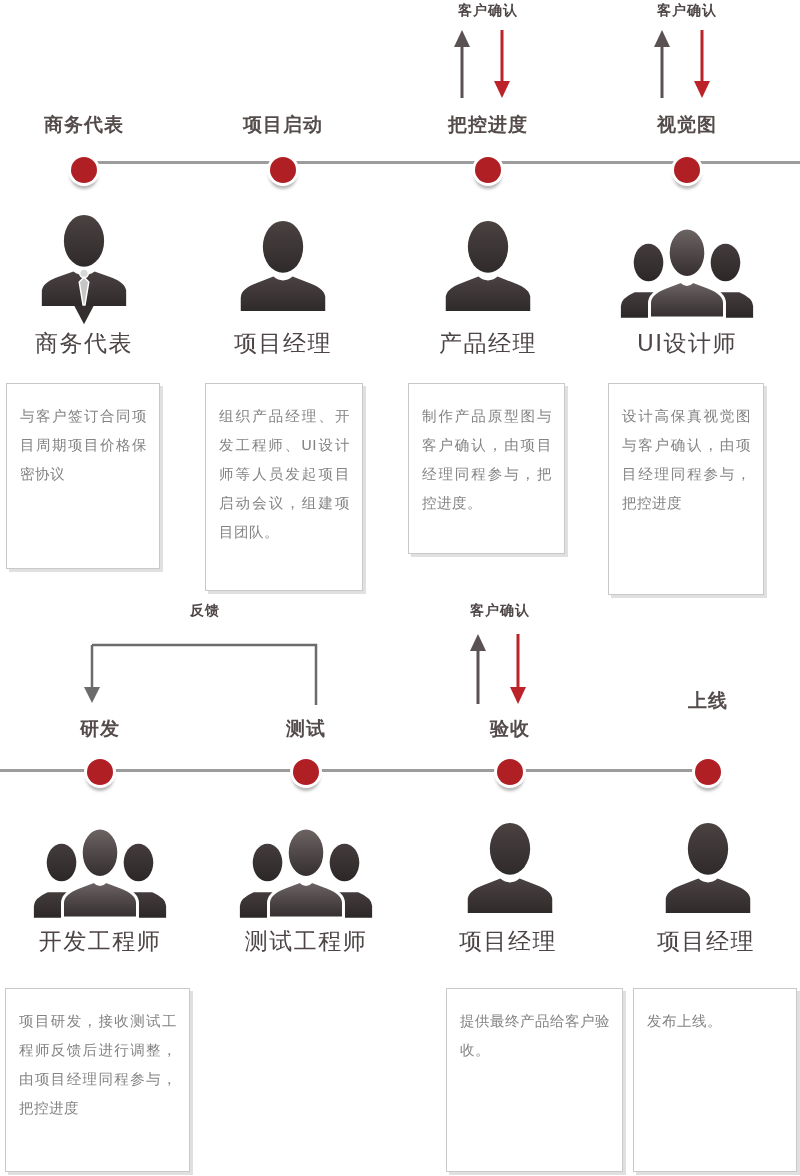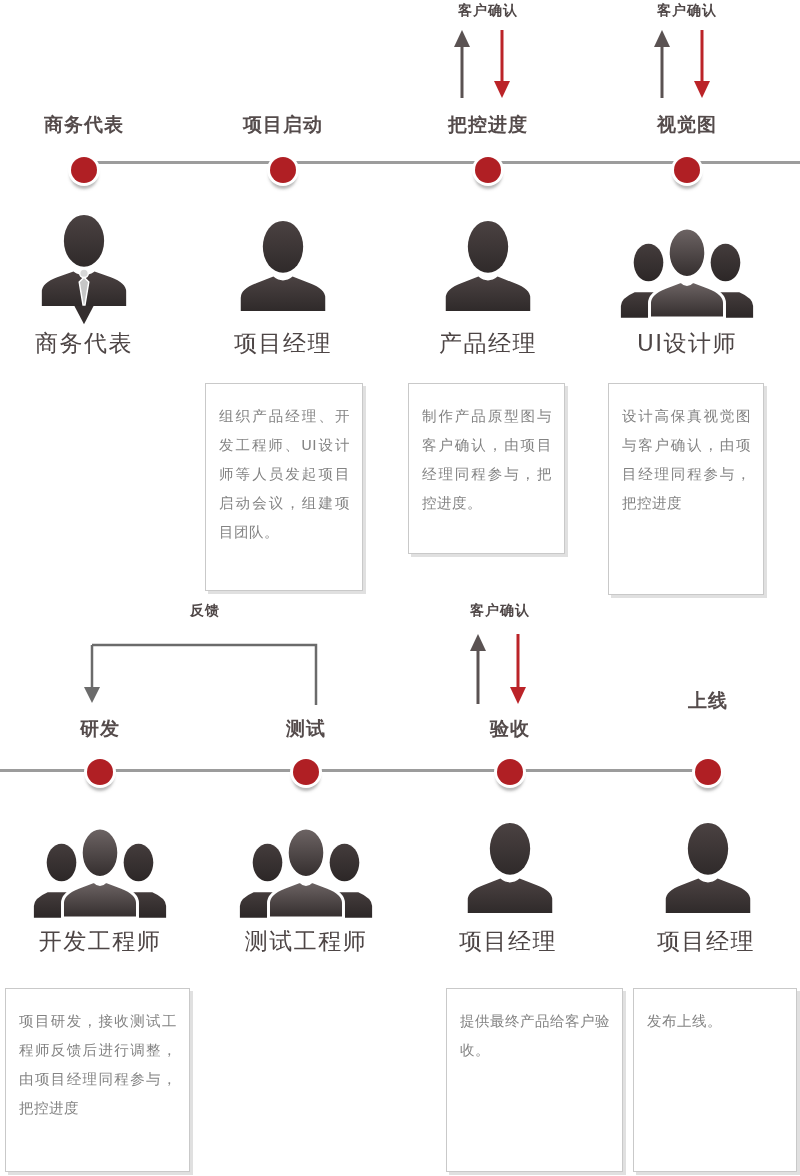--- a/index.html
+++ b/index.html
@@ -127,20 +127,21 @@
     </svg>
   <svg class="abs icon-svg" style="left:613px; top:222px" width="148" height="99" viewBox="0 0 150 100">
       <use href="#sym-group"></use>
     </svg>
 
   <div class="abs cx role-label" style="left:84px;  top:328px">商务代表</div>
   <div class="abs cx role-label" style="left:283px; top:328px">项目经理</div>
   <div class="abs cx role-label" style="left:488px; top:328px">产品经理</div>
   <div class="abs cx role-label" style="left:687px; top:328px">UI设计师</div>
 
+  <div class="abs desc-box" style="left:6px;   top:383px; width:154px; height:186px">与客户签订合同项目周期项目价格保密协议</div>
   <div class="abs desc-box" style="left:205px; top:383px; width:158px; height:208px">组织产品经理、开发工程师、UI设计师等人员发起项目启动会议，组建项目团队。</div>
   <div class="abs desc-box" style="left:408px; top:383px; width:157px; height:171px">制作产品原型图与客户确认，由项目经理同程参与，把控进度。</div>
   <div class="abs desc-box" style="left:608px; top:383px; width:156px; height:212px">设计高保真视觉图与客户确认，由项目经理同程参与，把控进度</div>
 
   <div class="abs cx feedback-label" style="left:205px; top:602px">反馈</div>
   <svg class="abs icon-svg" style="left:82px; top:641px" width="240" height="66">
     <path d="M10,4 L234,4 L234,64" fill="none" stroke="#6b6b6b" stroke-width="2.5"></path>
     <line x1="10" y1="4" x2="10" y2="48" stroke="#6b6b6b" stroke-width="2.5"></line>
     <polygon points="10,62 2,46 18,46" fill="#6b6b6b"></polygon>
   </svg>

